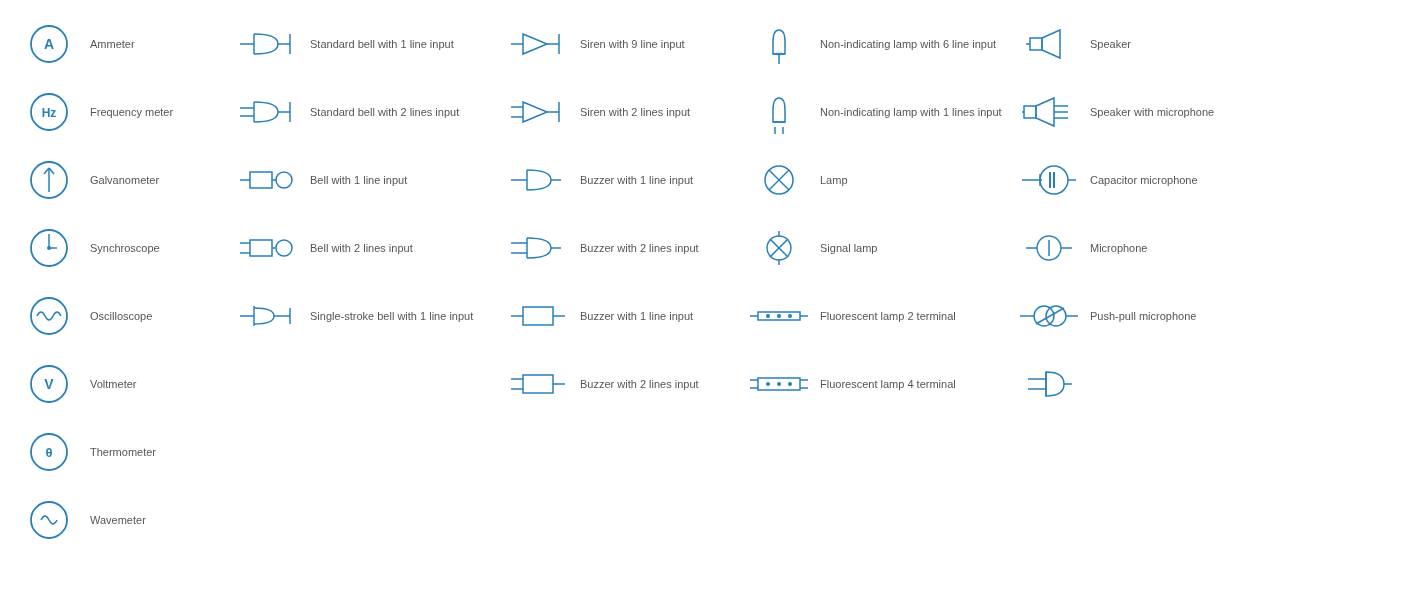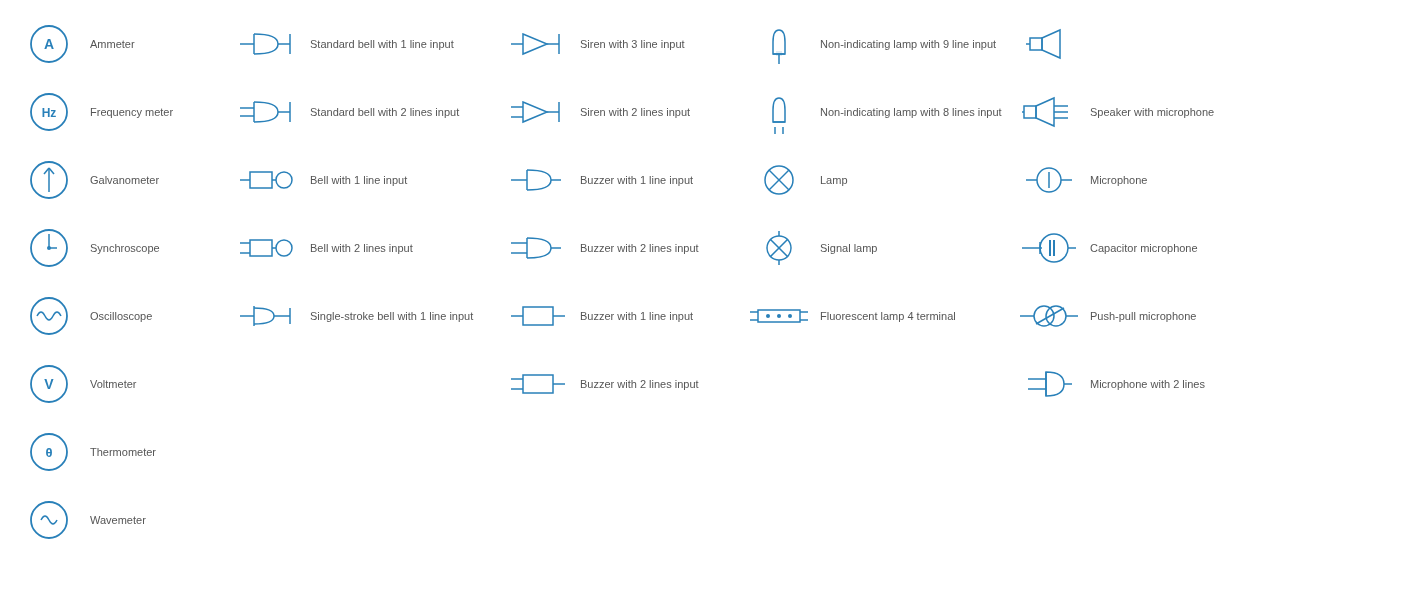--- a/index.html
+++ b/index.html
@@ -215,21 +215,21 @@
     <div class="item">
       <div class="symbol">
         <svg width="60" height="44" viewBox="0 0 60 44">
           <line x1="2" y1="22" x2="14" y2="22" stroke="#2980b9" stroke-width="1.5"></line>
 
           <polygon points="14,12 38,22 14,32" fill="none" stroke="#2980b9" stroke-width="1.5"></polygon>
           <line x1="38" y1="22" x2="50" y2="22" stroke="#2980b9" stroke-width="1.5"></line>
           <line x1="50" y1="12" x2="50" y2="32" stroke="#2980b9" stroke-width="1.5"></line>
         </svg>
       </div>
-      <div class="item-label">Siren with 3 line input</div>
+      <div class="item-label">Siren with 9 line input</div>
     </div>
 
     <div class="item">
       <div class="symbol">
         <svg width="60" height="44" viewBox="0 0 60 44">
           <line x1="2" y1="17" x2="14" y2="17" stroke="#2980b9" stroke-width="1.5"></line>
           <line x1="2" y1="27" x2="14" y2="27" stroke="#2980b9" stroke-width="1.5"></line>
           <polygon points="14,12 38,22 14,32" fill="none" stroke="#2980b9" stroke-width="1.5"></polygon>
           <line x1="38" y1="22" x2="50" y2="22" stroke="#2980b9" stroke-width="1.5"></line>
           <line x1="50" y1="12" x2="50" y2="32" stroke="#2980b9" stroke-width="1.5"></line>
@@ -296,33 +296,33 @@
     <div class="item">
       <div class="symbol">
         <svg width="44" height="44" viewBox="0 0 44 44">
           <path d="M16 32 L16 20 Q16 8 22 8 Q28 8 28 20 L28 32 Z" fill="none" stroke="#2980b9" stroke-width="1.5"></path>
           <line x1="16" y1="32" x2="28" y2="32" stroke="#2980b9" stroke-width="1.5"></line>
           <line x1="22" y1="32" x2="22" y2="42" stroke="#2980b9" stroke-width="1.5"></line>
 
           <rect x="19" y="29" width="6" height="5" fill="#2980b9" opacity="0.15" stroke="none"></rect>
         </svg>
       </div>
-      <div class="item-label">Non-indicating lamp with 9 line input</div>
+      <div class="item-label">Non-indicating lamp with 6 line input</div>
     </div>
 
     <div class="item">
       <div class="symbol">
         <svg width="44" height="44" viewBox="0 0 44 44">
           <path d="M16 32 L16 20 Q16 8 22 8 Q28 8 28 20 L28 32 Z" fill="none" stroke="#2980b9" stroke-width="1.5"></path>
           <line x1="16" y1="32" x2="28" y2="32" stroke="#2980b9" stroke-width="1.5"></line>
           <line x1="18" y1="37" x2="18" y2="44" stroke="#2980b9" stroke-width="1.5"></line>
           <line x1="26" y1="37" x2="26" y2="44" stroke="#2980b9" stroke-width="1.5"></line>
         </svg>
       </div>
-      <div class="item-label">Non-indicating lamp with 8 lines input</div>
+      <div class="item-label">Non-indicating lamp with 1 lines input</div>
     </div>
 
     <div class="item">
       <div class="symbol">
         <svg width="44" height="44" viewBox="0 0 44 44">
           <circle cx="22" cy="22" r="14" fill="none" stroke="#2980b9" stroke-width="1.5"></circle>
           <line x1="12" y1="12" x2="32" y2="32" stroke="#2980b9" stroke-width="1.5"></line>
           <line x1="32" y1="12" x2="12" y2="32" stroke="#2980b9" stroke-width="1.5"></line>
         </svg>
       </div>
@@ -335,20 +335,34 @@
           <circle cx="22" cy="22" r="12" fill="none" stroke="#2980b9" stroke-width="1.5"></circle>
           <line x1="13" y1="13" x2="31" y2="31" stroke="#2980b9" stroke-width="1.5"></line>
           <line x1="31" y1="13" x2="13" y2="31" stroke="#2980b9" stroke-width="1.5"></line>
           <line x1="22" y1="5" x2="22" y2="10" stroke="#2980b9" stroke-width="1.5"></line>
           <line x1="22" y1="34" x2="22" y2="39" stroke="#2980b9" stroke-width="1.5"></line>
         </svg>
       </div>
       <div class="item-label">Signal lamp</div>
     </div>
 
+    <div class="item">
+      <div class="symbol">
+        <svg width="62" height="44" viewBox="0 0 62 44">
+          <line x1="2" y1="22" x2="10" y2="22" stroke="#2980b9" stroke-width="1.5"></line>
+          <rect x="10" y="18" width="42" height="8" fill="none" stroke="#2980b9" stroke-width="1.5"></rect>
+          <line x1="52" y1="22" x2="60" y2="22" stroke="#2980b9" stroke-width="1.5"></line>
+
+          <circle cx="20" cy="22" r="2" fill="#2980b9"></circle>
+          <circle cx="31" cy="22" r="2" fill="#2980b9"></circle>
+          <circle cx="42" cy="22" r="2" fill="#2980b9"></circle>
+        </svg>
+      </div>
+      <div class="item-label">Fluorescent lamp 2 terminal</div>
+    </div>
 
     <div class="item">
       <div class="symbol">
         <svg width="62" height="44" viewBox="0 0 62 44">
           <line x1="2" y1="18" x2="10" y2="18" stroke="#2980b9" stroke-width="1.5"></line>
           <line x1="2" y1="26" x2="10" y2="26" stroke="#2980b9" stroke-width="1.5"></line>
           <rect x="10" y="16" width="42" height="12" fill="none" stroke="#2980b9" stroke-width="1.5"></rect>
           <line x1="52" y1="18" x2="60" y2="18" stroke="#2980b9" stroke-width="1.5"></line>
           <line x1="52" y1="26" x2="60" y2="26" stroke="#2980b9" stroke-width="1.5"></line>
           <circle cx="20" cy="22" r="2" fill="#2980b9"></circle>
@@ -366,20 +380,21 @@
     <div class="item">
       <div class="symbol">
         <svg width="50" height="44" viewBox="0 0 50 44">
 
           <rect x="6" y="16" width="12" height="12" fill="none" stroke="#2980b9" stroke-width="1.5"></rect>
 
           <polygon points="18,16 36,8 36,36 18,28" fill="none" stroke="#2980b9" stroke-width="1.5"></polygon>
           <line x1="2" y1="22" x2="6" y2="22" stroke="#2980b9" stroke-width="1.5"></line>
         </svg>
       </div>
+      <div class="item-label">Speaker</div>
     </div>
 
     <div class="item">
       <div class="symbol">
         <svg width="58" height="44" viewBox="0 0 58 44">
           <rect x="4" y="16" width="12" height="12" fill="none" stroke="#2980b9" stroke-width="1.5"></rect>
           <polygon points="16,16 34,8 34,36 16,28" fill="none" stroke="#2980b9" stroke-width="1.5"></polygon>
           <line x1="2" y1="22" x2="4" y2="22" stroke="#2980b9" stroke-width="1.5"></line>
 
           <line x1="38" y1="16" x2="48" y2="16" stroke="#2980b9" stroke-width="1.5"></line>
@@ -388,46 +403,46 @@
           <line x1="34" y1="16" x2="38" y2="16" stroke="#2980b9" stroke-width="1.5"></line>
           <line x1="34" y1="22" x2="38" y2="22" stroke="#2980b9" stroke-width="1.5"></line>
           <line x1="34" y1="28" x2="38" y2="28" stroke="#2980b9" stroke-width="1.5"></line>
         </svg>
       </div>
       <div class="item-label">Speaker with microphone</div>
     </div>
 
     <div class="item">
       <div class="symbol">
+        <svg width="58" height="44" viewBox="0 0 58 44">
+
+          <line x1="2" y1="22" x2="22" y2="22" stroke="#2980b9" stroke-width="1.5"></line>
+          <circle cx="34" cy="22" r="14" fill="none" stroke="#2980b9" stroke-width="1.5"></circle>
+
+          <line x1="30" y1="14" x2="30" y2="30" stroke="#2980b9" stroke-width="2"></line>
+          <line x1="34" y1="14" x2="34" y2="30" stroke="#2980b9" stroke-width="2"></line>
+          <line x1="48" y1="22" x2="56" y2="22" stroke="#2980b9" stroke-width="1.5"></line>
+
+          <line x1="20" y1="16" x2="20" y2="28" stroke="#2980b9" stroke-width="1.5"></line>
+        </svg>
+      </div>
+      <div class="item-label">Capacitor microphone</div>
+    </div>
+
+    <div class="item">
+      <div class="symbol">
         <svg width="50" height="44" viewBox="0 0 50 44">
           <circle cx="25" cy="22" r="12" fill="none" stroke="#2980b9" stroke-width="1.5"></circle>
           <line x1="2" y1="22" x2="13" y2="22" stroke="#2980b9" stroke-width="1.5"></line>
           <line x1="37" y1="22" x2="48" y2="22" stroke="#2980b9" stroke-width="1.5"></line>
 
           <line x1="25" y1="14" x2="25" y2="30" stroke="#2980b9" stroke-width="1.5"></line>
         </svg>
       </div>
       <div class="item-label">Microphone</div>
-    </div>
-
-    <div class="item">
-      <div class="symbol">
-        <svg width="58" height="44" viewBox="0 0 58 44">
-
-          <line x1="2" y1="22" x2="22" y2="22" stroke="#2980b9" stroke-width="1.5"></line>
-          <circle cx="34" cy="22" r="14" fill="none" stroke="#2980b9" stroke-width="1.5"></circle>
-
-          <line x1="30" y1="14" x2="30" y2="30" stroke="#2980b9" stroke-width="2"></line>
-          <line x1="34" y1="14" x2="34" y2="30" stroke="#2980b9" stroke-width="2"></line>
-          <line x1="48" y1="22" x2="56" y2="22" stroke="#2980b9" stroke-width="1.5"></line>
-
-          <line x1="20" y1="16" x2="20" y2="28" stroke="#2980b9" stroke-width="1.5"></line>
-        </svg>
-      </div>
-      <div class="item-label">Capacitor microphone</div>
     </div>
 
     <div class="item">
       <div class="symbol">
         <svg width="62" height="44" viewBox="0 0 62 44">
           <line x1="2" y1="22" x2="16" y2="22" stroke="#2980b9" stroke-width="1.5"></line>
 
           <circle cx="26" cy="22" r="10" fill="none" stroke="#2980b9" stroke-width="1.5"></circle>
           <circle cx="38" cy="22" r="10" fill="none" stroke="#2980b9" stroke-width="1.5"></circle>
 
@@ -442,18 +457,17 @@
     <div class="item">
       <div class="symbol">
         <svg width="50" height="44" viewBox="0 0 50 44">
           <path d="M22 10 Q40 10 40 22 Q40 34 22 34 Z" fill="none" stroke="#2980b9" stroke-width="1.5"></path>
           <line x1="22" y1="10" x2="22" y2="34" stroke="#2980b9" stroke-width="1.5"></line>
           <line x1="4" y1="17" x2="22" y2="17" stroke="#2980b9" stroke-width="1.5"></line>
           <line x1="4" y1="27" x2="22" y2="27" stroke="#2980b9" stroke-width="1.5"></line>
           <line x1="40" y1="22" x2="48" y2="22" stroke="#2980b9" stroke-width="1.5"></line>
         </svg>
       </div>
-      <div class="item-label">Microphone with 2 lines</div>
     </div>
 
   </div>
 
 </div>
 
 </body></html>

